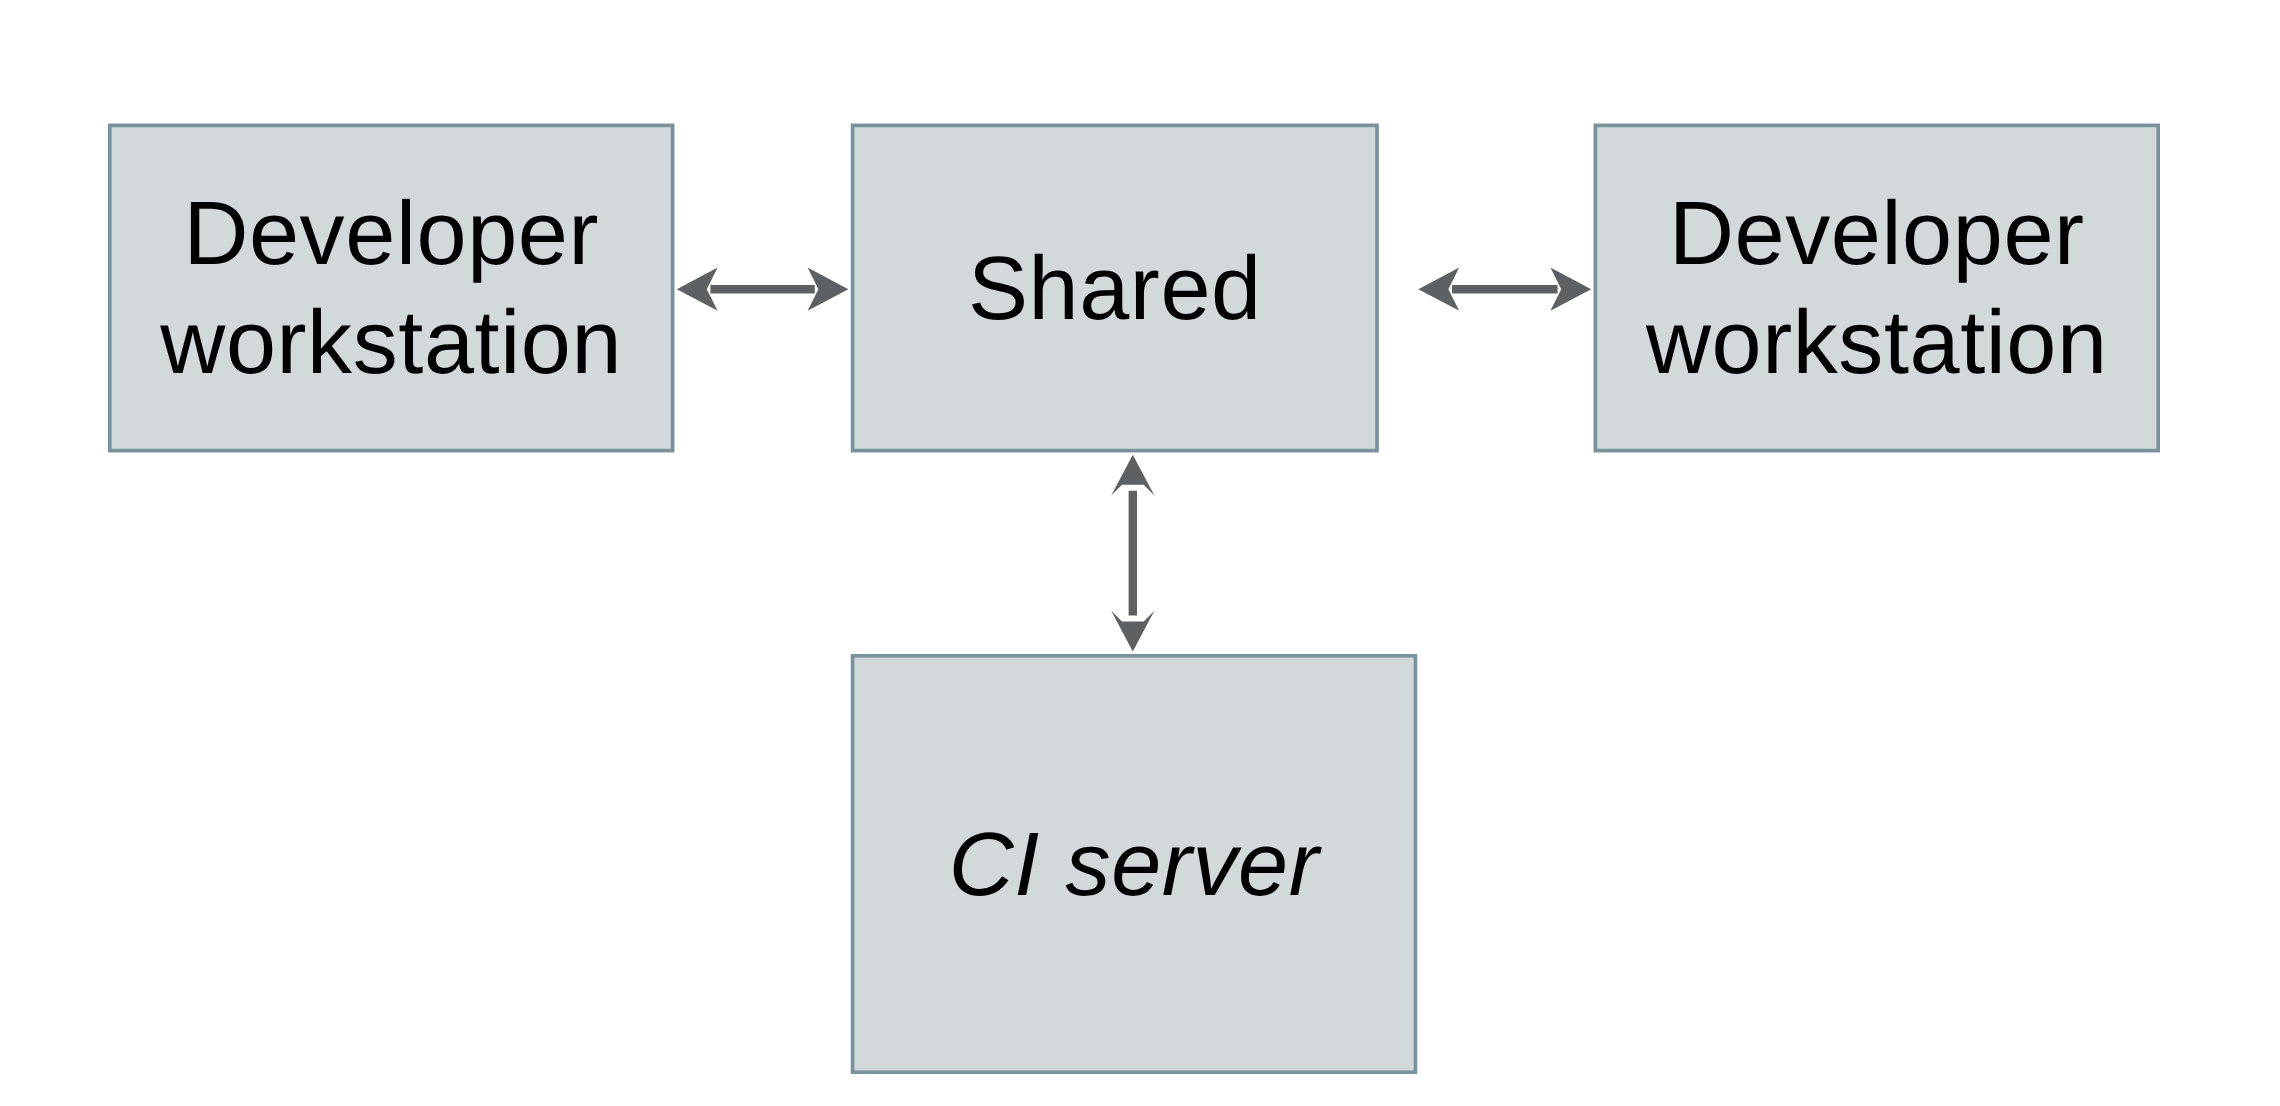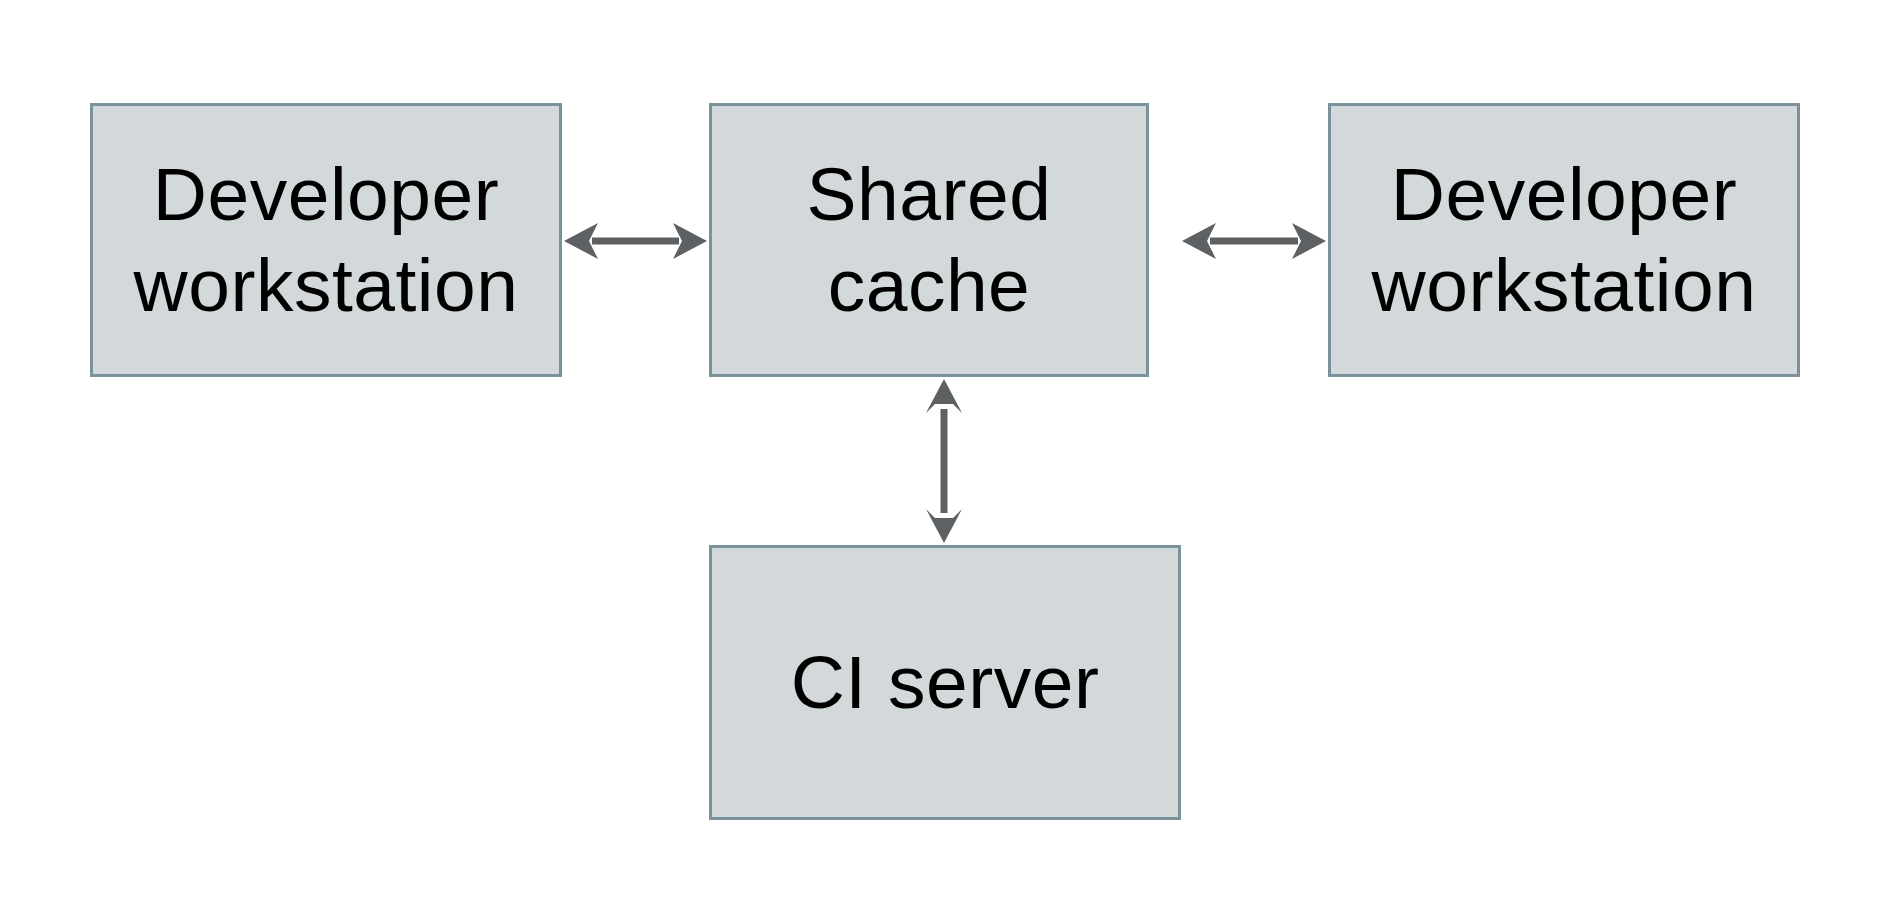--- a/index.html
+++ b/index.html
@@ -40,39 +40,38 @@
   }
   .edge svg {
     display: block;
     width: 100%;
     height: 100%;
   }
   
   #node-dev-left   { left: 90px;   top: 103px; width: 472px; height: 274px; }
   #node-shared     { left: 709px;  top: 103px; width: 440px; height: 274px; }
   #node-dev-right  { left: 1328px; top: 103px; width: 472px; height: 274px; }
-  #node-ci         { left: 709px;  top: 545px; width: 472px; height: 275px; }
+  #node-ci         { left: 709px;  top: 545px; width: 472px; height: 350px; font-style: italic; }
   
   #edge-left   { left: 562px;  top: 219px; width: 147px; height: 44px; }
   #edge-right  { left: 1180px; top: 219px; width: 148px; height: 44px; }
   #edge-bottom { left: 922px;  top: 377px; width: 44px;  height: 168px; }
 </style>
 </head>
 <body style="background: rgb(255, 255, 255);">
 
 <div class="canvas">
 
   <div class="node" id="node-dev-left">
     <span class="line">Developer</span>
     <span class="line">workstation</span>
   </div>
 
   <div class="node" id="node-shared">
     <span class="line">Shared</span>
-    <span class="line">cache</span>
   </div>
 
   <div class="node" id="node-dev-right">
     <span class="line">Developer</span>
     <span class="line">workstation</span>
   </div>
 
   <div class="node" id="node-ci">
     <span class="line">CI server</span>
   </div>

